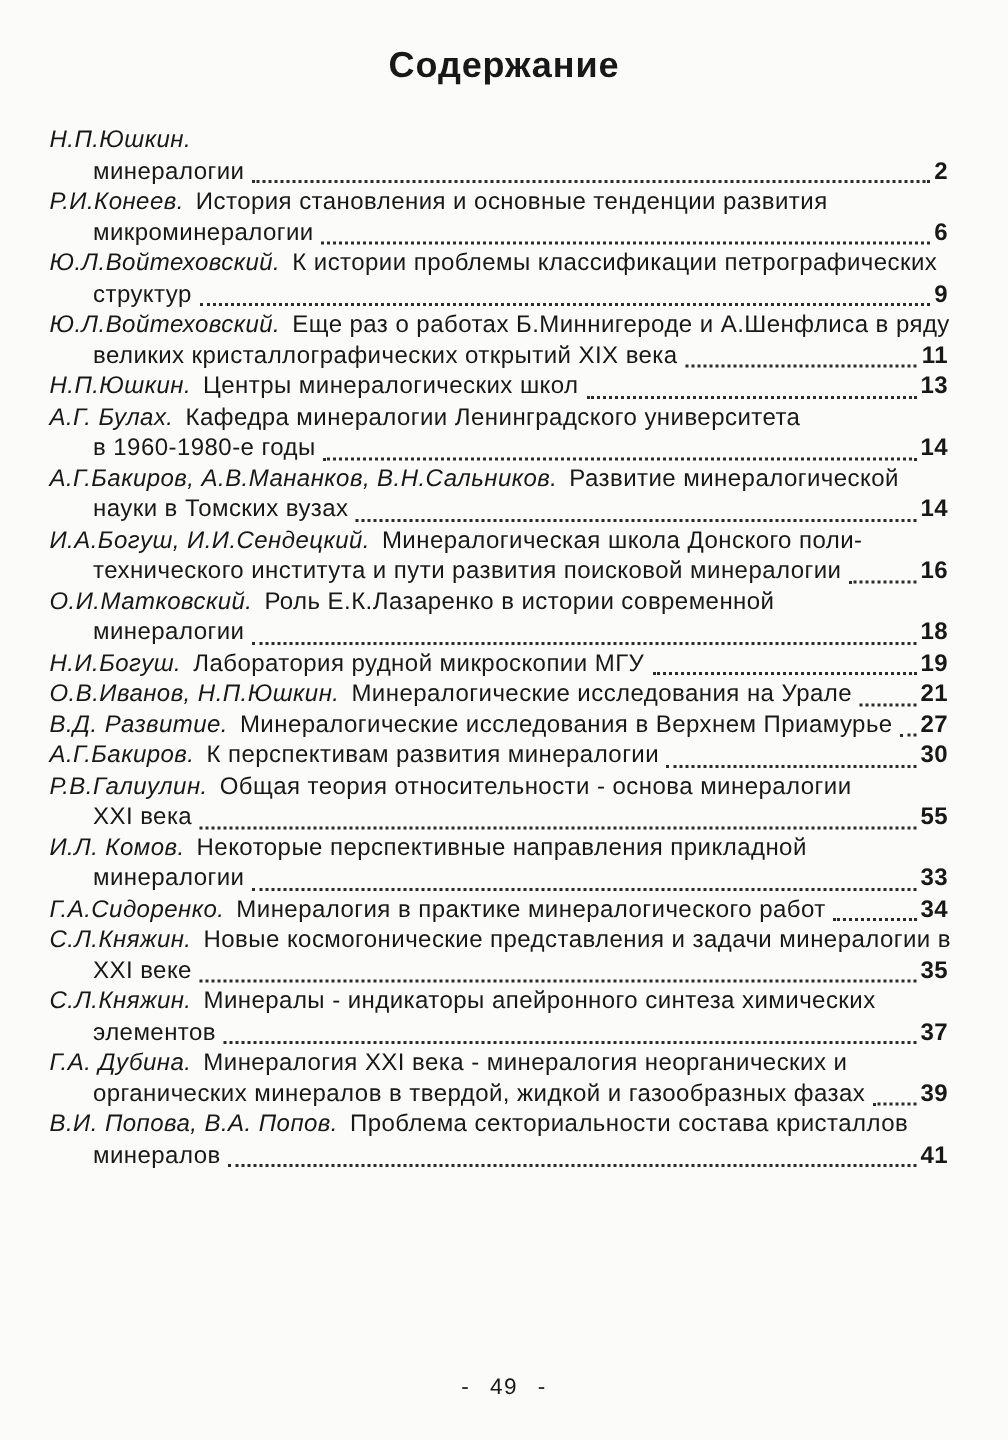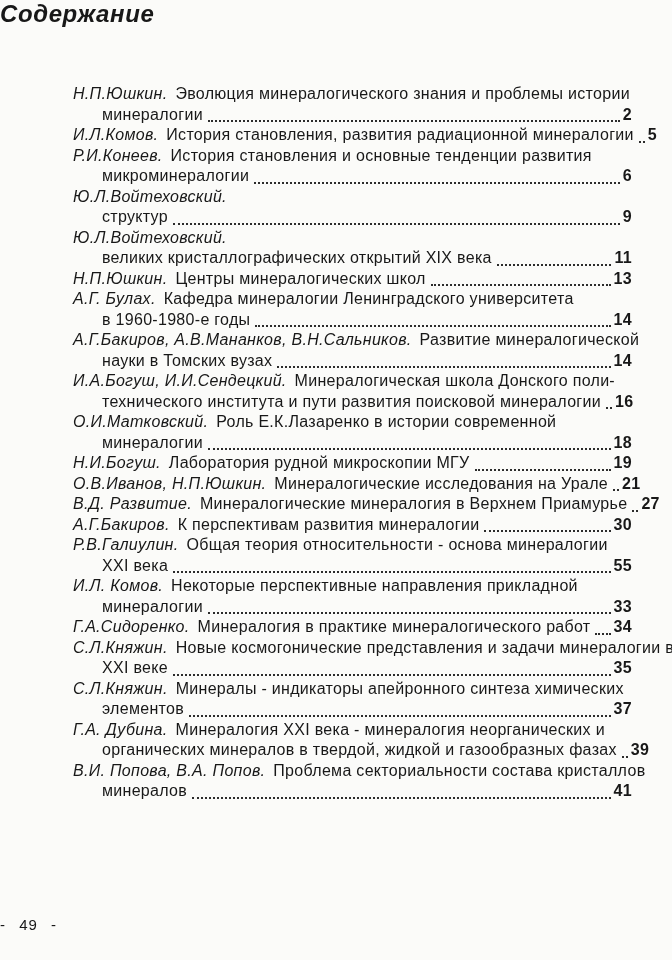--- a/index.html
+++ b/index.html
@@ -5,70 +5,68 @@
   :root { --ink:#181818; --paper:#fbfbf9; }
   html,body { margin:0; padding:0; }
   body {
     width:672px; height:960px;
     background:var(--paper);
     font-family:"Liberation Sans", sans-serif;
     color:var(--ink);
   }
   .page { position:relative; width:672px; height:960px; overflow:hidden; }
   .page-title {
-    margin:0; 
-    font-size:24px; font-weight:700; letter-spacing:0.6px;font-style:italic;
+    margin:0; padding-top:30px;
+    text-align:center;
+    font-size:24px; font-weight:700; letter-spacing:0.6px;
   }
   .toc {
     position:absolute; top:84px; left:33px; right:40px;
   }
   .line {
     display:flex; align-items:baseline;
     font-size:16px; line-height:20.5px; height:20.5px;
-    letter-spacing:0.3px; white-space:pre;margin-left:40px;
+    letter-spacing:0.3px; white-space:pre;
   }
   .line.cont { padding-left:29px; }
   .author { font-style:italic; margin-right:8px; }
   .title-text { }
   .leader {
     flex:1 1 auto; min-width:6px;
     border-bottom:2px dotted #2c2c2c;
     margin:0 3px 3px 5px;
     align-self:stretch;
   }
   .page-num { font-weight:700; font-size:16px; }
   .footer {
     position:absolute; left:0; right:0; bottom:27px;
-    text-align:left;
+    text-align:center;
     font-size:15px; letter-spacing:1px; word-spacing:8px;
   }
 </style>
 </head>
 <body>
 
 <div class="page">
   <h1 class="page-title">Содержание</h1>
   <div class="toc">
       <div class="entry">
-        <div class="line first"><span class="author">Н.П.Юшкин.</span><span class="title-text">Эволюция минералогического знания и проблемы истории</span></div>
+        <div class="line first"><span class="author">Н.П.Юшкин.</span></div>
         <div class="line cont"><span class="title-text">минералогии</span><span class="leader"></span><span class="page-num">2</span></div>
-      </div>
-      <div class="entry">
-        <div class="line first"><span class="author">И.Л.Комов.</span><span class="title-text">История становления, развития радиационной минералогии</span><span class="leader"></span><span class="page-num">5</span></div>
       </div>
       <div class="entry">
         <div class="line first"><span class="author">Р.И.Конеев.</span><span class="title-text">История становления и основные тенденции развития</span></div>
         <div class="line cont"><span class="title-text">микроминералогии</span><span class="leader"></span><span class="page-num">6</span></div>
       </div>
       <div class="entry">
-        <div class="line first"><span class="author">Ю.Л.Войтеховский.</span></div>
+        <div class="line first"><span class="author">Ю.Л.Войтеховский.</span><span class="title-text">К истории проблемы классификации петрографических</span></div>
         <div class="line cont"><span class="title-text">структур</span><span class="leader"></span><span class="page-num">9</span></div>
       </div>
       <div class="entry">
-        <div class="line first"><span class="author">Ю.Л.Войтеховский.</span></div>
+        <div class="line first"><span class="author">Ю.Л.Войтеховский.</span><span class="title-text">Еще раз о работах Б.Миннигероде и А.Шенфлиса в ряду</span></div>
         <div class="line cont"><span class="title-text">великих кристаллографических открытий XIX века</span><span class="leader"></span><span class="page-num">11</span></div>
       </div>
       <div class="entry">
         <div class="line first"><span class="author">Н.П.Юшкин.</span><span class="title-text">Центры минералогических школ</span><span class="leader"></span><span class="page-num">13</span></div>
       </div>
       <div class="entry">
         <div class="line first"><span class="author">А.Г. Булах.</span><span class="title-text">Кафедра минералогии Ленинградского университета</span></div>
         <div class="line cont"><span class="title-text">в 1960-1980-е годы</span><span class="leader"></span><span class="page-num">14</span></div>
       </div>
       <div class="entry">
@@ -83,21 +81,21 @@
         <div class="line first"><span class="author">О.И.Матковский.</span><span class="title-text">Роль Е.К.Лазаренко в истории современной</span></div>
         <div class="line cont"><span class="title-text">минералогии</span><span class="leader"></span><span class="page-num">18</span></div>
       </div>
       <div class="entry">
         <div class="line first"><span class="author">Н.И.Богуш.</span><span class="title-text">Лаборатория рудной микроскопии МГУ</span><span class="leader"></span><span class="page-num">19</span></div>
       </div>
       <div class="entry">
         <div class="line first"><span class="author">О.В.Иванов, Н.П.Юшкин.</span><span class="title-text">Минералогические исследования на Урале</span><span class="leader"></span><span class="page-num">21</span></div>
       </div>
       <div class="entry">
-        <div class="line first"><span class="author">В.Д. Развитие.</span><span class="title-text">Минералогические минералогия в Верхнем Приамурье</span><span class="leader"></span><span class="page-num">27</span></div>
+        <div class="line first"><span class="author">В.Д. Развитие.</span><span class="title-text">Минералогические исследования в Верхнем Приамурье</span><span class="leader"></span><span class="page-num">27</span></div>
       </div>
       <div class="entry">
         <div class="line first"><span class="author">А.Г.Бакиров.</span><span class="title-text">К перспективам развития минералогии</span><span class="leader"></span><span class="page-num">30</span></div>
       </div>
       <div class="entry">
         <div class="line first"><span class="author">Р.В.Галиулин.</span><span class="title-text">Общая теория относительности - основа минералогии</span></div>
         <div class="line cont"><span class="title-text">XXI века</span><span class="leader"></span><span class="page-num">55</span></div>
       </div>
       <div class="entry">
         <div class="line first"><span class="author">И.Л. Комов.</span><span class="title-text">Некоторые перспективные направления прикладной</span></div>

